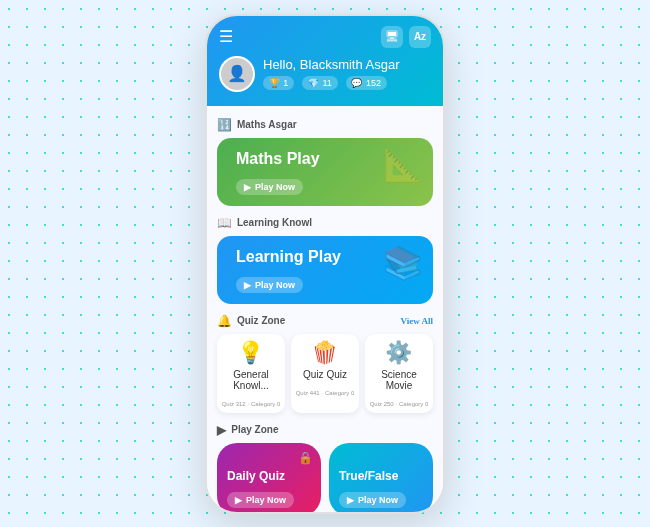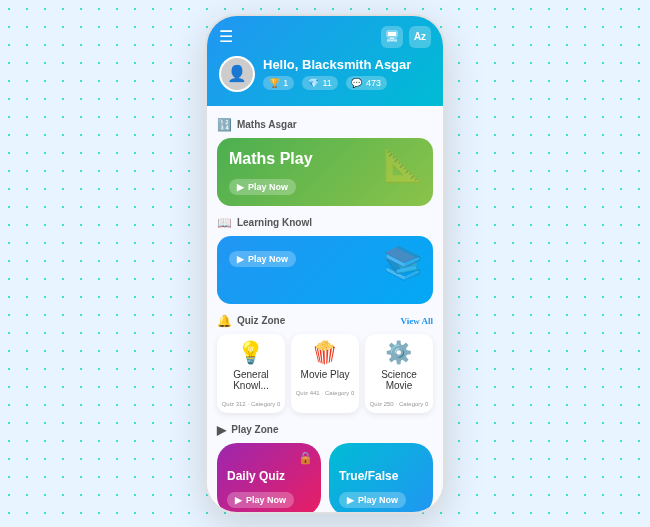--- a/index.html
+++ b/index.html
@@ -71,21 +71,21 @@
       border: 2px solid white;
       overflow: hidden;
       display: flex;
       align-items: center;
       justify-content: center;
       font-size: 16px;
     }
     .user-name {
       color: white;
       font-size: 13px;
-      font-weight: 700;
+      font-weight: 400;
     }
     .stats-row {
       display: flex;
       gap: 8px;
       margin-top: 4px;
     }
     .stat-badge {
       display: flex;
       align-items: center;
       gap: 3px;
@@ -110,21 +110,21 @@
       color: #555;
       font-weight: 600;
       margin-bottom: 6px;
       margin-top: 4px;
     }
     .zone-icon {
       font-size: 12px;
     }
     .game-card {
       border-radius: 14px;
-      padding: 12px 12px 10px;
+      padding: 12px 19px 10px;
       margin-bottom: 10px;
       position: relative;
       overflow: hidden;
       min-height: 68px;
     }
     .maths-card {
       background: linear-gradient(135deg, #4CAF50, #8BC34A);
     }
     .learning-card {
       background: linear-gradient(135deg, #2196F3, #03A9F4);
@@ -255,21 +255,21 @@
           <div class="stat-badge">
             <span>🏆</span>
             <span>1</span>
           </div>
           <div class="stat-badge">
             <span>💎</span>
             <span>11</span>
           </div>
           <div class="stat-badge">
             <span>💬</span>
-            <span>473</span>
+            <span>152</span>
           </div>
         </div>
       </div>
     </div>
   </div>
 
   <div class="phone-body">
 
     <div class="section-label">
       <span class="zone-icon">🔢</span>
@@ -282,20 +282,21 @@
         <span>Play Now</span>
       </div>
       <div class="card-bg-icon">📐</div>
     </div>
 
     <div class="section-label">
       <span class="zone-icon">📖</span>
       <span>Learning Knowl</span>
     </div>
     <div class="game-card learning-card">
+      <div class="card-title">Learning Play</div>
       <div class="play-btn">
         <span>▶</span>
         <span>Play Now</span>
       </div>
       <div class="card-bg-icon">📚</div>
     </div>
 
     <div class="quiz-header">
       <div class="section-label" style="margin:0">
         <span class="zone-icon">🔔</span>
@@ -304,21 +305,21 @@
       <div class="view-all">View All</div>
     </div>
     <div class="quiz-cards">
       <div class="quiz-card">
         <div class="quiz-card-icon">💡</div>
         <div class="quiz-card-title">General Knowl...</div>
         <div class="quiz-card-sub">Quiz 312 · Category 0</div>
       </div>
       <div class="quiz-card">
         <div class="quiz-card-icon">🍿</div>
-        <div class="quiz-card-title">Movie Play</div>
+        <div class="quiz-card-title">Quiz Quiz</div>
         <div class="quiz-card-sub">Quiz 441 · Category 0</div>
       </div>
       <div class="quiz-card">
         <div class="quiz-card-icon">⚙️</div>
         <div class="quiz-card-title">Science Movie</div>
         <div class="quiz-card-sub">Quiz 250 · Category 0</div>
       </div>
     </div>
 
     <div class="section-label">

